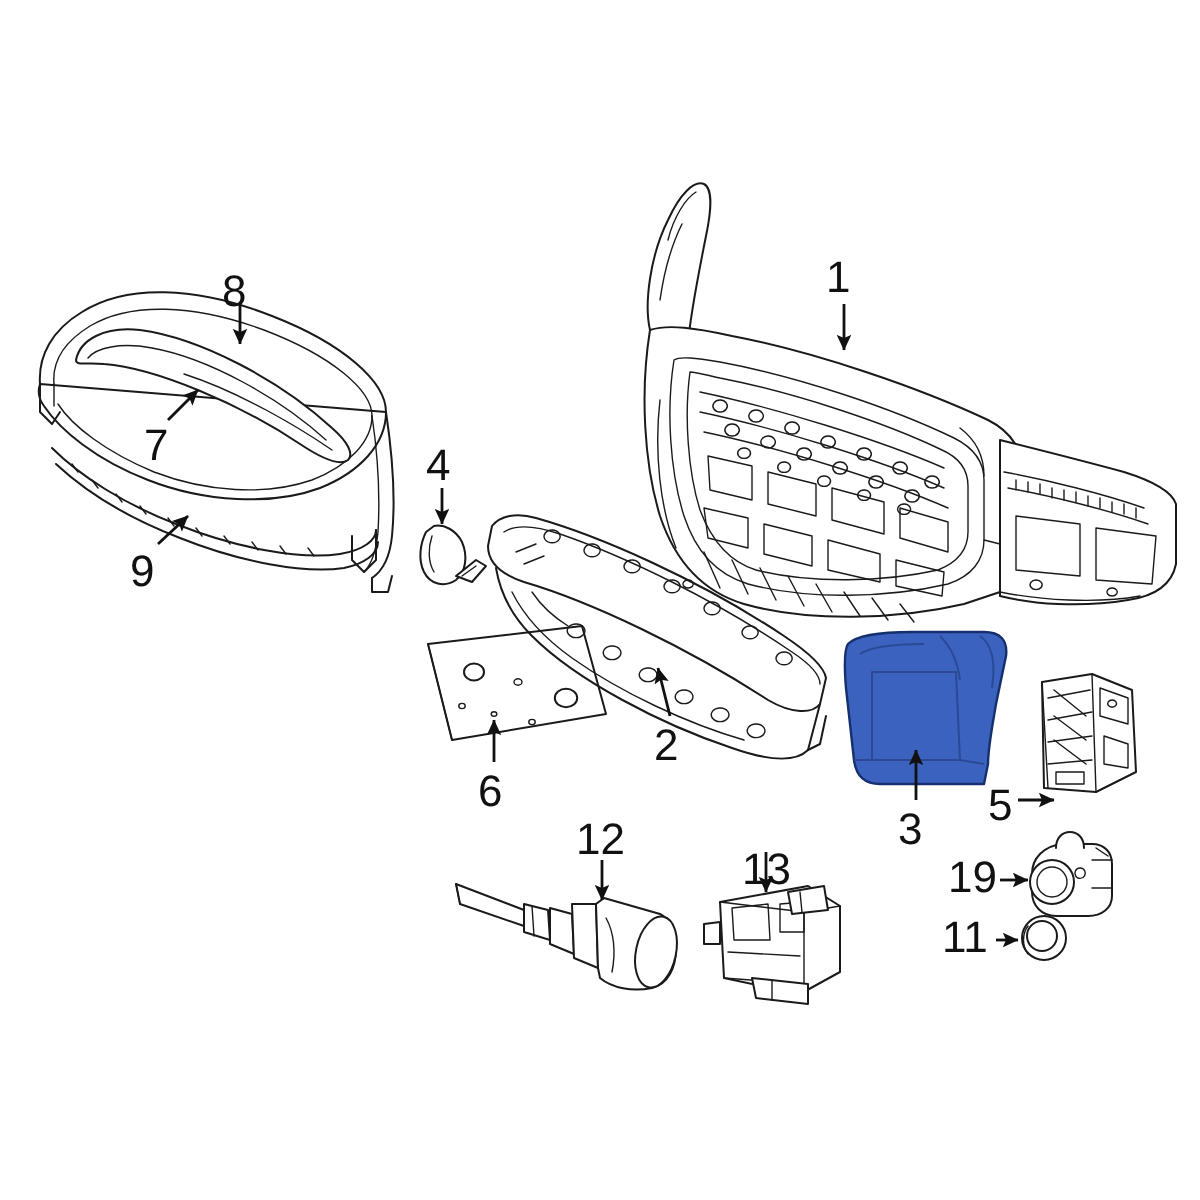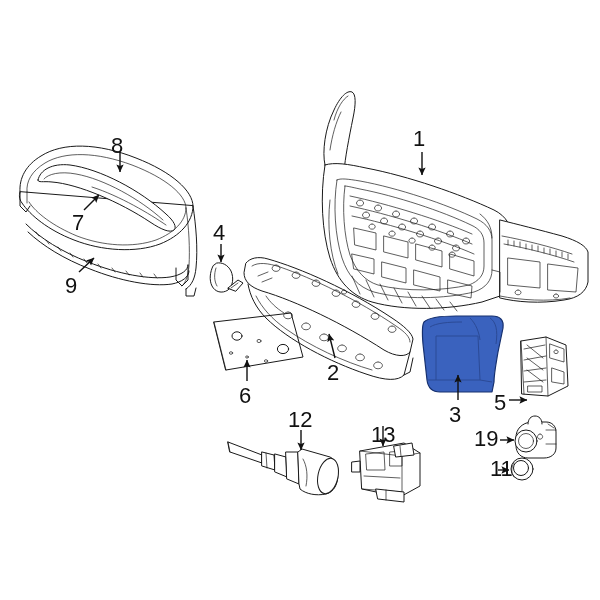--- a/index.html
+++ b/index.html
@@ -384,18 +384,18 @@
     <span class="callout-num" style="left:413px;top:128px;">1</span>
     <span class="callout-num" style="left:327px;top:362px;">2</span>
     <span class="callout-num" style="left:449px;top:404px;">3</span>
     <span class="callout-num" style="left:213px;top:222px;">4</span>
     <span class="callout-num" style="left:494px;top:392px;">5</span>
     <span class="callout-num" style="left:239px;top:385px;">6</span>
     <span class="callout-num" style="left:72px;top:212px;">7</span>
     <span class="callout-num" style="left:111px;top:135px;">8</span>
     <span class="callout-num" style="left:65px;top:275px;">9</span>
     <span class="callout-num" style="left:474px;top:428px;">19</span>
-    <span class="callout-num" style="left:471px;top:458px;margin-left:19px;">11</span>
+    <span class="callout-num" style="left:471px;top:458px;">11</span>
     <span class="callout-num" style="left:288px;top:409px;">12</span>
     <span class="callout-num" style="left:371px;top:424px;">13</span>
   </div>
 
 </div>
 
 </body></html>

